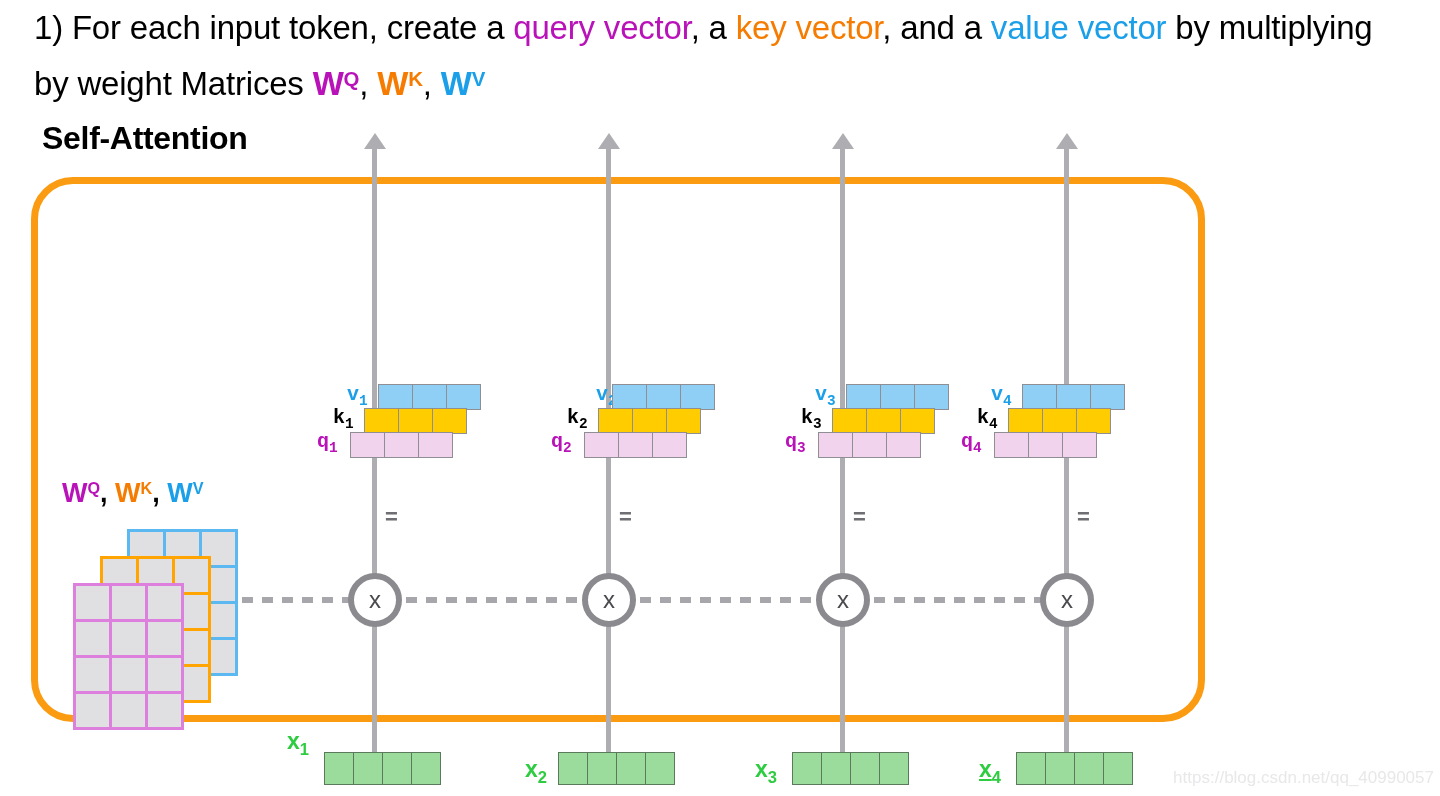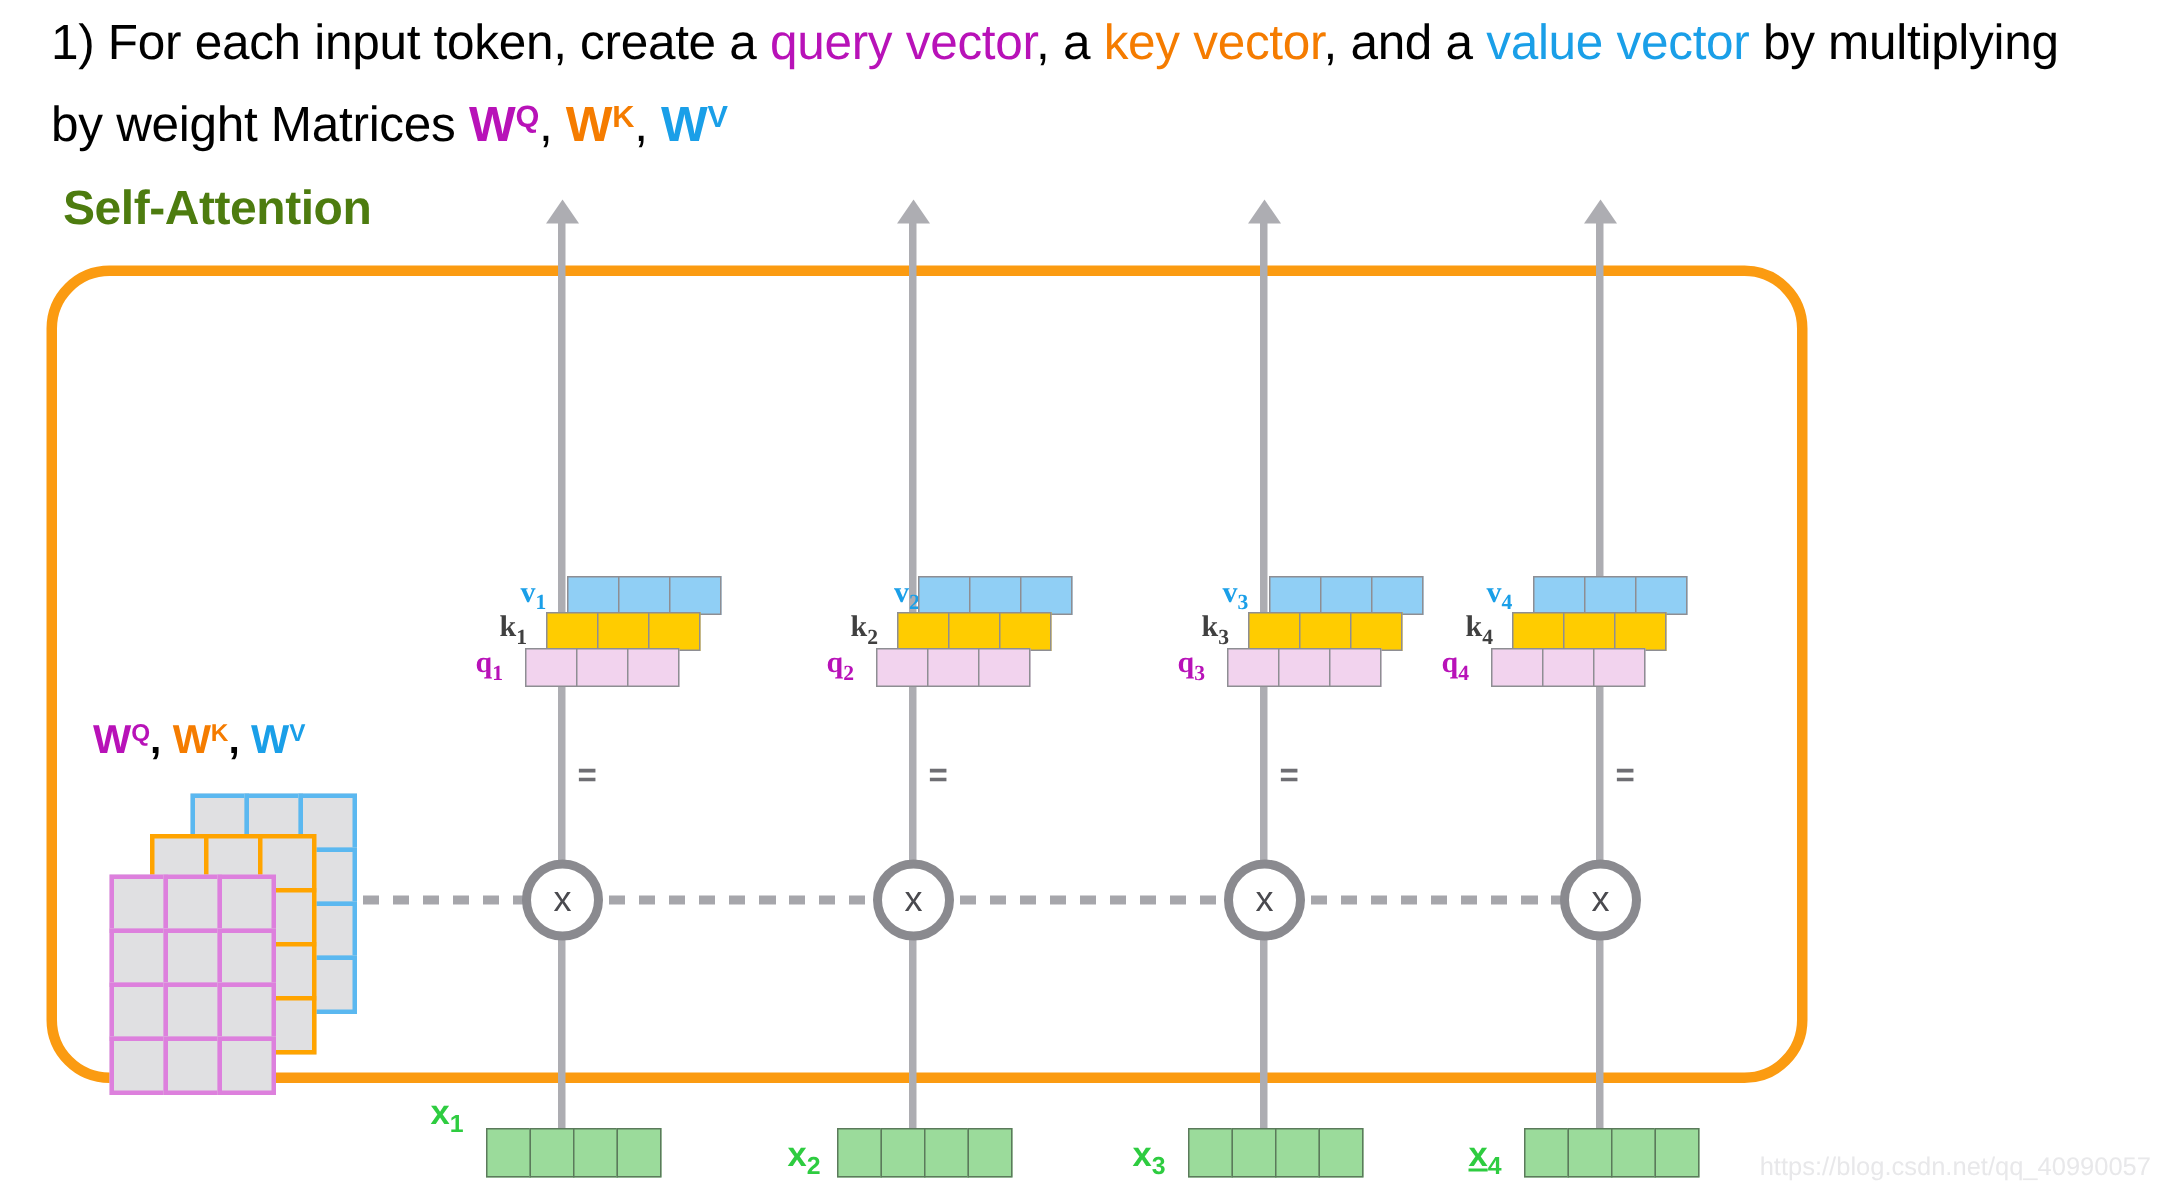--- a/index.html
+++ b/index.html
@@ -35,21 +35,21 @@
   .wmat { font-weight: bold; font-size: 33px; }
   .wmat sup { font-size: 0.62em; font-weight: bold; vertical-align: 0.45em; }
 
   
   .sa-title {
     position: absolute;
     left: 42px;
     top: 120px;
     font-size: 32px;
     font-weight: bold;
-    color: #4d7c0f;
+    color: #000000;
     letter-spacing: -0.3px;
   }
 
   
   .sa-box {
     position: absolute;
     left: 31px;
     top: 177px;
     width: 1174px;
     height: 545px;
@@ -125,26 +125,26 @@
   }
   .cell:first-child { margin-left: 0; }
   .vrow .cell { background: #90CFF5; }
   .krow .cell { background: #FFCC00; }
   .qrow .cell { background: #F2D3EE; }
 
   .vlab, .klab, .qlab {
     position: absolute;
     font-size: 20px;
     font-weight: bold;
-    font-family: Liberation Serif, serif;
+    font-family: Liberation Mono, monospace;
     line-height: 1;
     white-space: nowrap;
   }
   .vlab { color: #1A9FE8; }
-  .klab { color: #404040; }
+  .klab { color: #000000; }
   .qlab { color: #B812B8; }
   .vlab sub, .klab sub, .qlab sub { font-size: 0.72em; }
 
   
   .wmatrix { position: absolute; display: grid;
              grid-template-columns: repeat(3, 36px);
              grid-template-rows: repeat(4, 36px); }
   .wmatrix .mcell {
     background: #E0E0E2;
     box-sizing: border-box;

